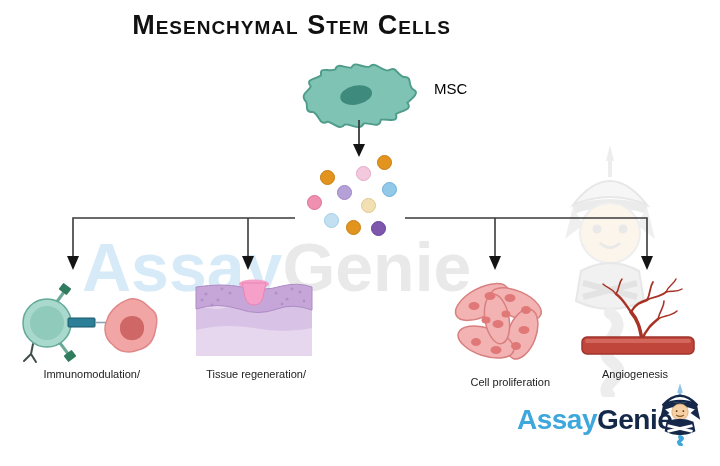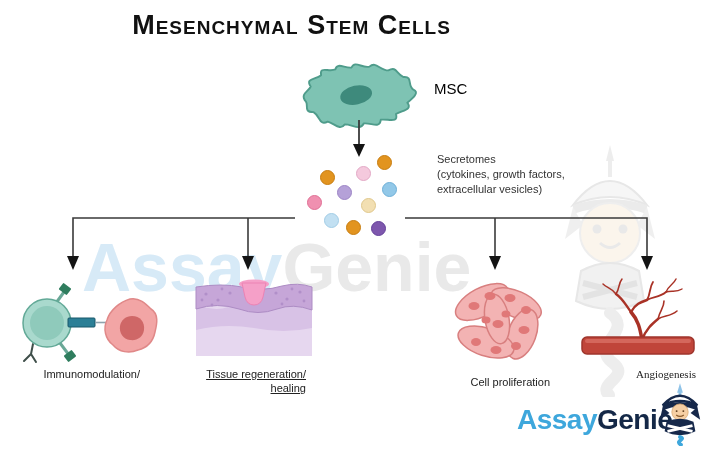--- a/index.html
+++ b/index.html
@@ -28,23 +28,23 @@
   .secretomes{left:437px;top:152px;font-size:11px;line-height:15px;color:#333;z-index:2;}
 
   
   .dot{position:absolute;width:15px;height:15px;border-radius:50%;border:1px solid transparent;
        box-sizing:border-box;}
   #dots-layer{position:absolute;left:0;top:0;width:720px;height:466px;z-index:3;pointer-events:none;}
 
   
   .outcome-label{font-size:11px;line-height:14px;color:#222;text-align:right;z-index:2;}
   .lbl1{left:14px;top:367px;width:126px;}
-  .lbl2{left:180px;top:367px;width:126px;text-decoration:underline;}
+  .lbl2{left:180px;top:367px;width:126px;}
   .lbl3{left:430px;top:367px;width:120px;margin-top:8px;}
-  .lbl4{left:576px;top:367px;width:120px;font-family:Liberation Serif, serif;}
+  .lbl4{left:548px;top:367px;width:120px;}
 
   
   .logo-text{left:517px;top:404px;font-size:28px;font-weight:bold;letter-spacing:-0.5px;
              white-space:nowrap;z-index:4;}
   .logo-assay{color:#3ea7dc;}
   .logo-genie{color:#142847;}
   .logo-mascot{left:655px;top:382px;z-index:4;}
 
   svg{display:block;}
 </style>
@@ -106,25 +106,20 @@
       <div class="dot" style="left: 320px; top: 170px; background: rgb(226, 148, 31); border-color: rgb(200, 125, 16);"></div>
       <div class="dot" style="left: 337px; top: 185px; background: rgb(181, 161, 216); border-color: rgb(157, 133, 198);"></div>
       <div class="dot" style="left: 382px; top: 182px; background: rgb(146, 200, 232); border-color: rgb(111, 176, 216);"></div>
       <div class="dot" style="left: 307px; top: 195px; background: rgb(240, 144, 176); border-color: rgb(224, 112, 149);"></div>
       <div class="dot" style="left: 361px; top: 198px; background: rgb(242, 223, 178); border-color: rgb(224, 200, 140);"></div>
       <div class="dot" style="left: 324px; top: 213px; background: rgb(194, 224, 242); border-color: rgb(162, 205, 230);"></div>
       <div class="dot" style="left: 346px; top: 220px; background: rgb(226, 148, 31); border-color: rgb(200, 125, 16);"></div>
       <div class="dot" style="left: 371px; top: 221px; background: rgb(126, 87, 173); border-color: rgb(100, 64, 154);"></div>
     </div>
 
-  <div class="abs secretomes">
-    <div>Secretomes</div>
-    <div>(cytokines, growth factors,</div>
-    <div>extracellular vesicles)</div>
-  </div>
 
   <div class="abs layer2" style="left:18px;top:283px;">
     <svg width="148" height="90" viewBox="0 0 148 90">
 
       <line x1="38" y1="20" x2="47" y2="8" stroke="#5fa795" stroke-width="0"></line>
       <line x1="38" y1="20" x2="46" y2="9" stroke="#6aa897" stroke-width="3"></line>
       <rect x="42" y="2" width="10" height="8" rx="1" fill="#2f7d5e" transform="rotate(38 47 6)"></rect>
       <line x1="42" y1="60" x2="51" y2="72" stroke="#6aa897" stroke-width="3"></line>
       <rect x="47" y="69" width="10" height="8" rx="1" fill="#2f7d5e" transform="rotate(-38 52 73)"></rect>
       <path d="M15,61 L13,71 M13,71 L6,78 M13,71 L18,79" stroke="#3f4f4a" stroke-width="2" fill="none" stroke-linecap="round"></path>
@@ -203,21 +198,20 @@
       <rect x="4" y="61" width="112" height="17" rx="5" fill="#c0453a" stroke="#9e352c" stroke-width="1.5"></rect>
       <rect x="7" y="63" width="106" height="4" rx="2" fill="#d4675c"></rect>
     </svg>
   </div>
 
   <div class="abs outcome-label lbl1">
     <div>Immunomodulation/</div>
   </div>
   <div class="abs outcome-label lbl2">
     <div>Tissue regeneration/</div>
-    <div>healing</div>
   </div>
   <div class="abs outcome-label lbl3">
     <div>Cell proliferation</div>
   </div>
   <div class="abs outcome-label lbl4">
     <div>Angiogenesis</div>
   </div>
 
   <div class="abs logo-text"><span class="logo-assay">Assay</span><span class="logo-genie">Genie</span></div>
 

